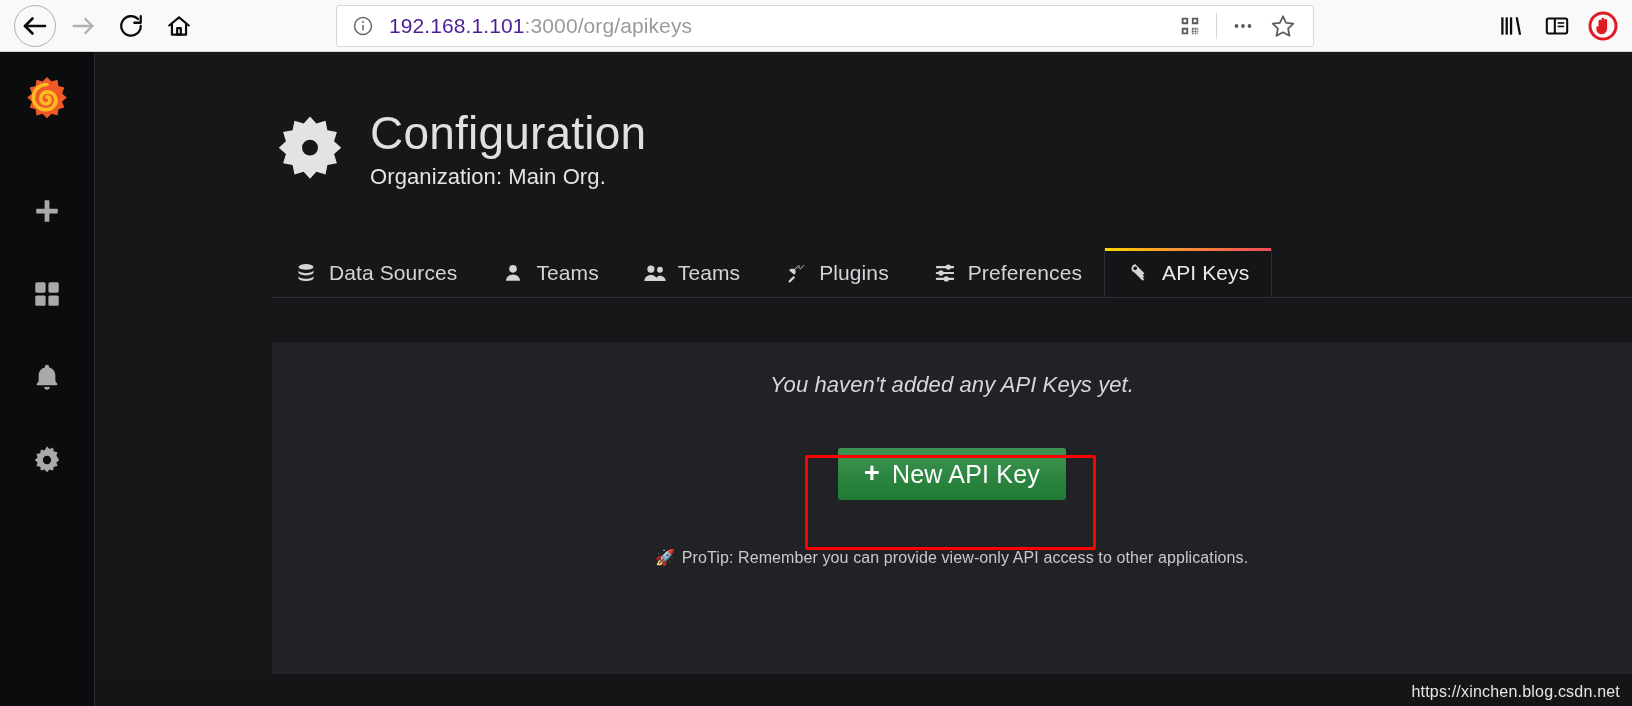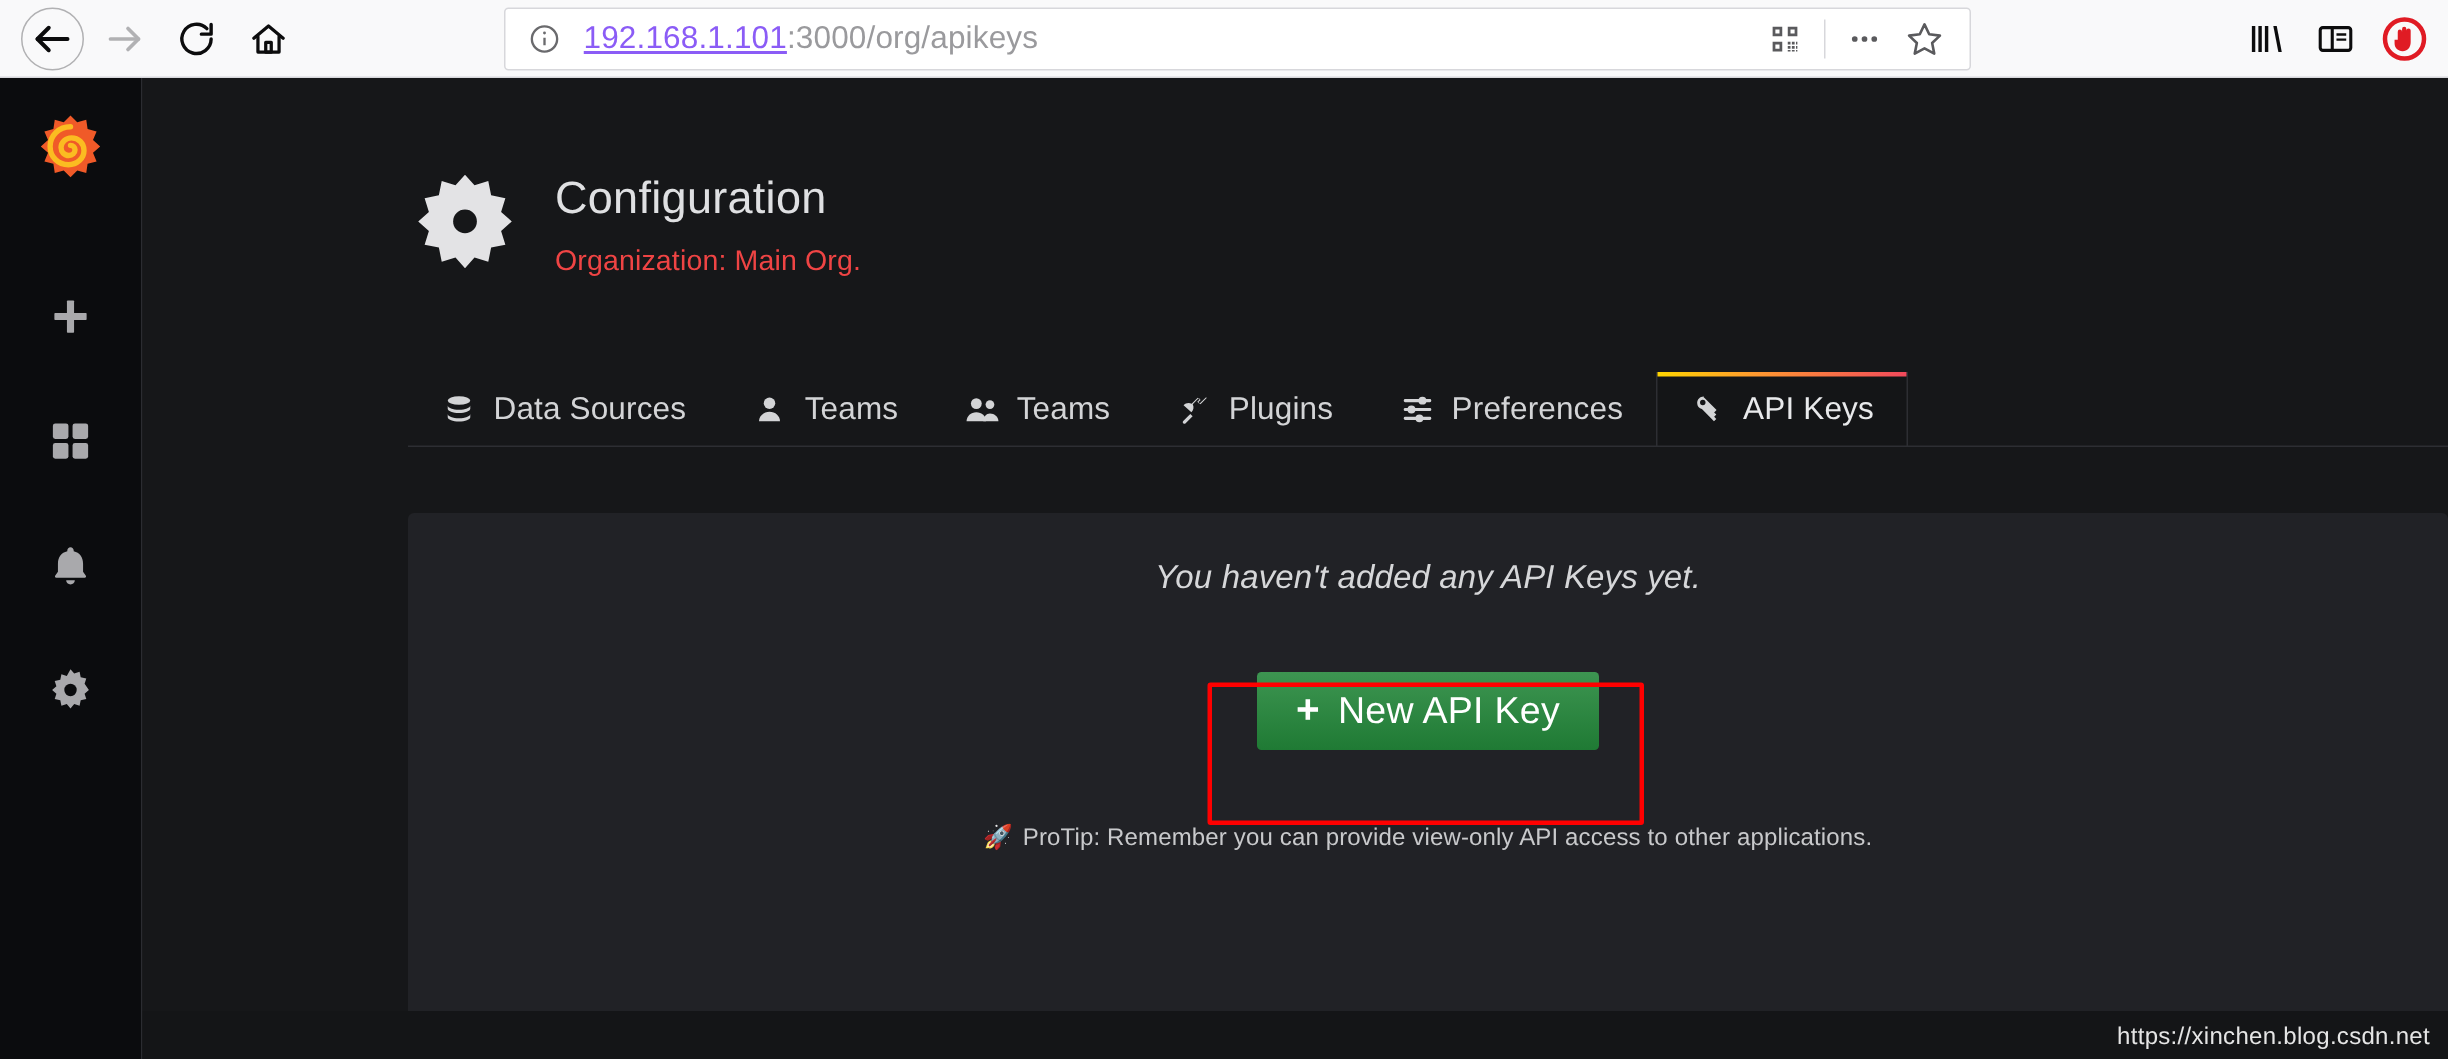--- a/index.html
+++ b/index.html
@@ -71,21 +71,21 @@
   }
 
   .url-text {
     flex: 1 1 auto;
     font-size: 21px;
     color: #9a9a9d;
     letter-spacing: 0.1px;
     white-space: nowrap;
     overflow: hidden;
   }
-  .url-host { color: #8b5cf6; text-decoration: underline; }
+  .url-host { color: #4c1d95; }
 
   .url-actions {
     display: flex;
     align-items: center;
     gap: 0px;
     flex: 0 0 auto;
   }
   .url-action {
     width: 40px; height: 40px;
     display: flex; align-items: center; justify-content: center;
@@ -166,33 +166,32 @@
 
   .header-icon {
     width: 76px; height: 76px;
     flex: 0 0 76px;
     display: flex; align-items: center; justify-content: center;
     margin-right: 22px;
     margin-top: 4px;
   }
 
   .header-title {
-    font-size: 30px;
+    font-size: 46px;
     font-weight: 400;
     color: #dfe0e2;
     line-height: 50px;
     letter-spacing: 0.2px;
   }
 
   .header-sub {
-    font-size: 19px;
-    color: #ef4444;
+    font-size: 22px;
+    color: #e5e5e5;
     margin-top: 6px;
     letter-spacing: 0.1px;
-    text-align: right;
   }
 
   
   .tabbar {
     position: absolute;
     left: 177px;
     top: 196px;
     right: 0;
     height: 50px;
     display: flex;

